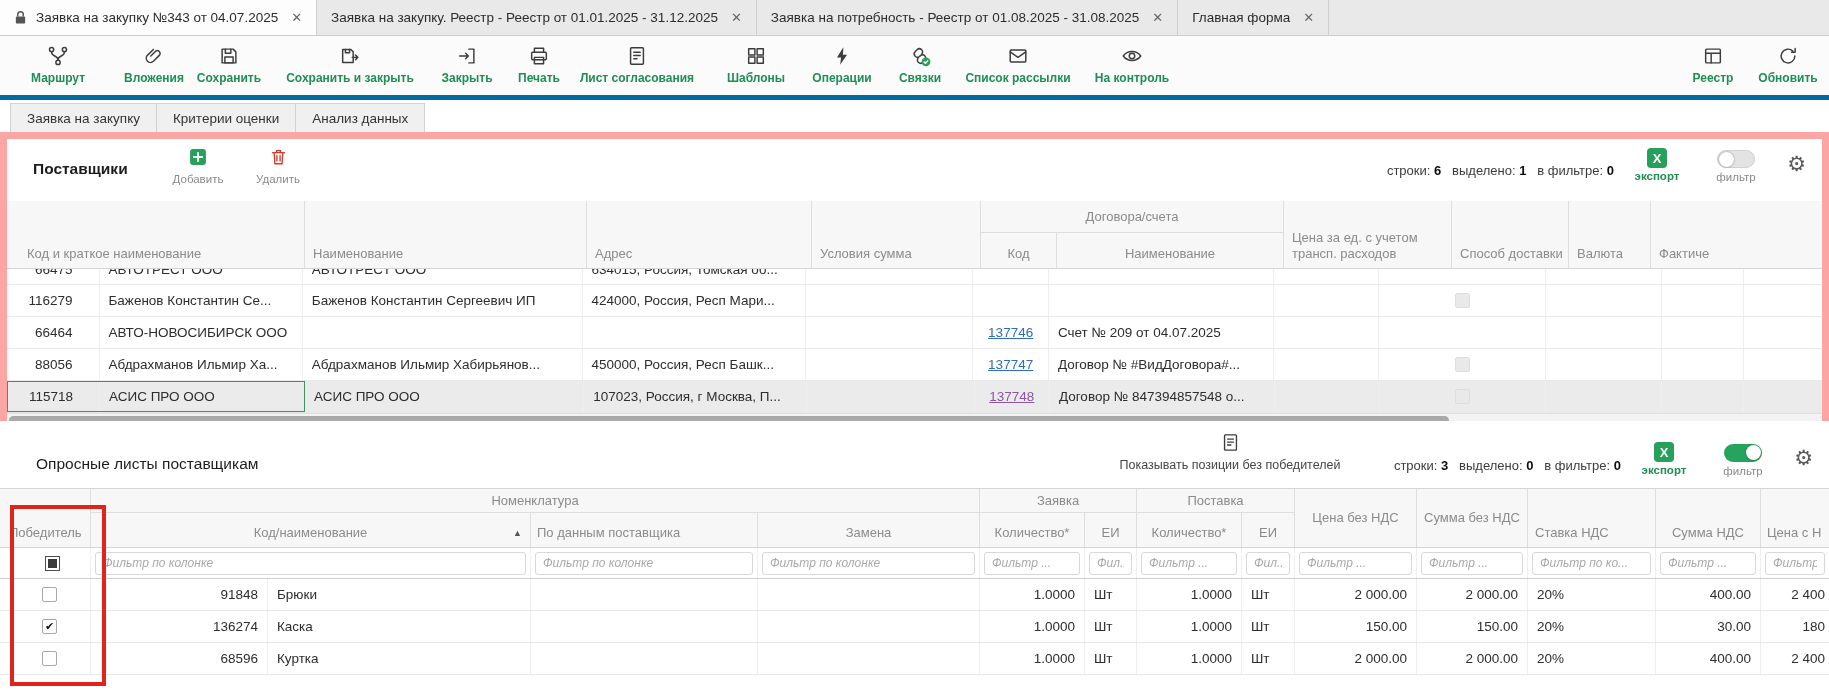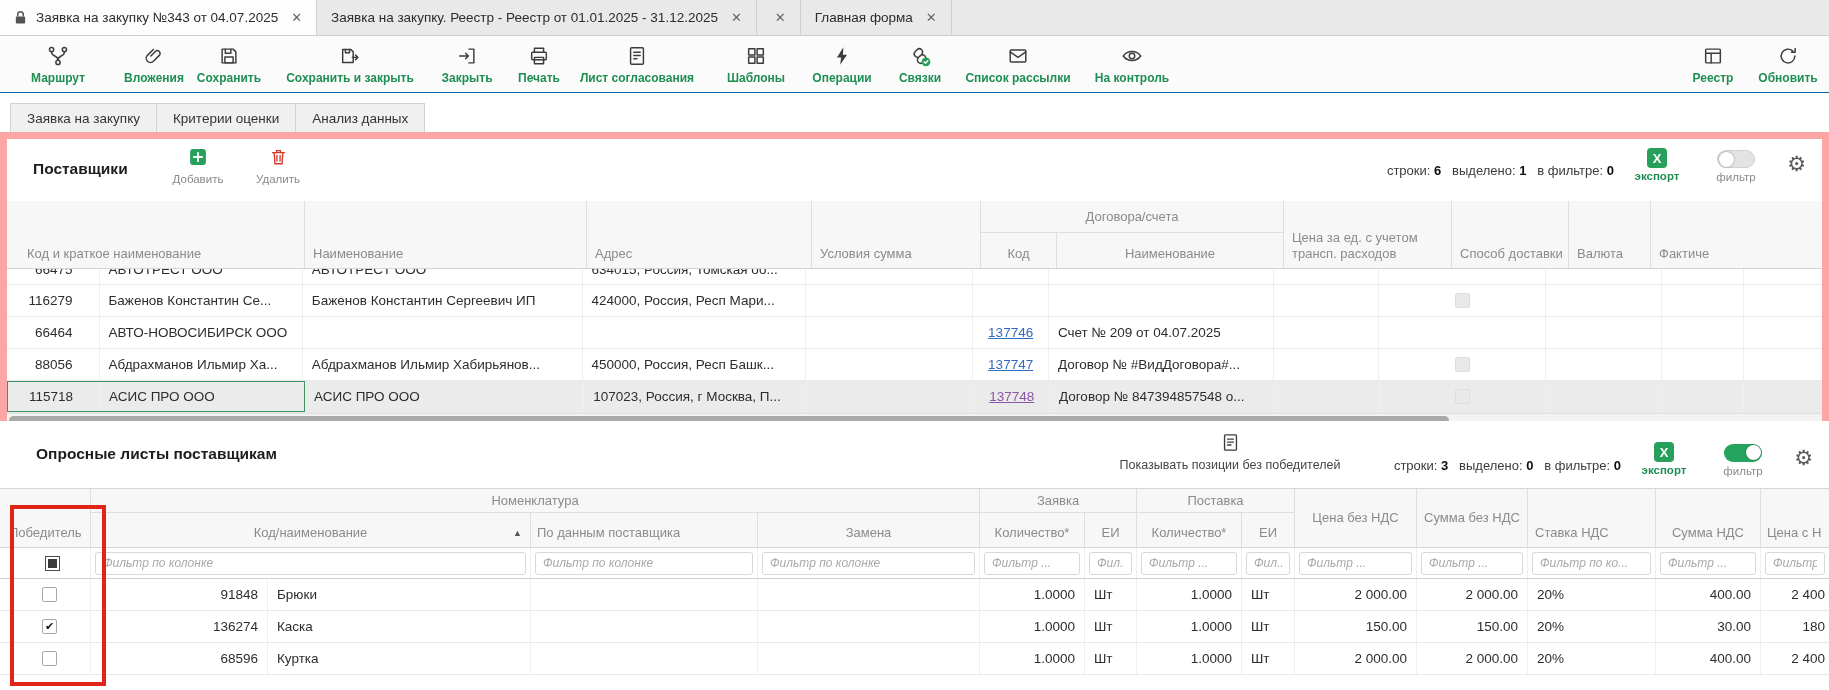--- a/index.html
+++ b/index.html
@@ -6,21 +6,21 @@
 body{font-family:"Liberation Sans","DejaVu Sans",sans-serif;background:#fff}
 #app{position:relative;width:1829px;height:690px;background:#fff;overflow:hidden}
 
 
 .tabbar{position:absolute;top:0;left:0;width:100%;height:36px;background:#e9e9e9;border-bottom:1px solid #cdcdcd;display:flex}
 .wtab{display:flex;align-items:center;gap:9px;padding:0 14px;border-right:1px solid #cfcfcf;font-size:13.5px;color:#2c2c2c;background:#e9e9e9;cursor:default;white-space:nowrap}
 .wtab.active{background:#fdfdfd}
 .wtab .close{font-size:13px;color:#666;margin-left:4px}
 
 
-.toolbar{position:absolute;top:36px;left:0;width:100%;height:57px;background:#fbfbfb;border-bottom:1px solid #0369a1}
+.toolbar{position:absolute;top:36px;left:0;width:100%;height:64px;background:#fbfbfb;border-bottom:5px solid #0369a1}
 .titem{position:absolute;top:7px;text-align:center;cursor:default}
 .titem .ticon{height:26px;display:flex;align-items:center;justify-content:center}
 .titem .tlabel{font-size:12px;color:#1f8e53;margin-top:2px;white-space:nowrap;font-weight:bold}
 svg.ic{stroke:#3d3d3d;fill:none;stroke-width:1.6;stroke-linecap:round;stroke-linejoin:round}
 
 
 .ftabs{position:absolute;top:100px;left:0;width:100%;height:33px;display:flex;align-items:flex-end;padding-left:10px}
 .ftab{height:30px;display:flex;align-items:center;padding:12px 16px;font-size:13.5px;color:#333;background:#f0f0f0;border:1px solid #d2d2d2;border-left:none;white-space:nowrap}
 .ftab:first-child{border-left:1px solid #d2d2d2}
 .ftab.active{background:#fff;font-weight:bold;color:#161616;height:32px;border-bottom:1px solid #fff;margin-bottom:-1px;position:relative;z-index:5}
@@ -78,21 +78,21 @@
 .cb{width:15px;height:15px;border:1px solid #a8a8a8;border-radius:2px;background:#fff;display:flex;align-items:center;justify-content:center;font-size:11px;line-height:13px;color:#111;cursor:default}
 .cb-dis{width:15px;height:15px;border-radius:2px;background:#e9e9e9;border:1px solid #dedede}
 .cb-all{width:15px;height:15px;border:1px solid #4c4c4c;background:#fff;display:flex;align-items:center;justify-content:center;cursor:default}
 .cb-all::after{content:"";width:9px;height:9px;background:#3a3a3a}
 
 .hscroll{position:relative;height:13px;background:#f3f3f3;border-top:1px solid #e0e0e0}
 .hthumb{position:absolute;left:2px;top:2px;height:9px;width:1440px;background:#a9a9a9;border-radius:5px}
 
 
 .sheader{position:absolute;top:421px;left:0;width:1829px;height:67px;background:#fff}
-.stitle{position:absolute;left:36px;top:24px;font-size:15.5px;font-weight:bold;color:#1d1d1d}
+.stitle{position:absolute;left:36px;top:34px;font-size:15.5px;font-weight:normal;color:#1d1d1d}
 .shownw{position:absolute;left:1100px;top:12px;width:260px;text-align:center;cursor:default}
 .shownw .albl{font-size:12.5px;color:#454545;margin-top:2px}
 .stable{position:absolute;top:488px;left:0;width:1829px;border-top:1px solid #d5d5d5}
 .filterrow{display:flex;height:31px;background:#fff;border-bottom:1px solid #cfcfcf;align-items:center}
 .fcell{height:100%;display:flex;align-items:center;border-right:1px solid #efefef;padding:0 4px;overflow:hidden}
 .fcell:last-child{border-right:none}
 .finput{width:100%;height:23px;border:1px solid #d8d8d8;border-radius:3px;padding:0 7px;font-size:12px;color:#555;background:#fff;outline:none;font-family:inherit}
 .finput::placeholder{color:#a9a9a9;font-style:italic}
 .winnercell{justify-content:center;padding-left:18px}
 
@@ -110,20 +110,21 @@
           <path d="M4 7 V4.8 a3 3 0 0 1 6 0 V7" fill="none" stroke="#555" stroke-width="1.6"></path>
         </svg>
       <span>Заявка на закупку №343 от 04.07.2025</span>
       <span class="close">✕</span>
     </div>
     <div class="wtab">
       <span>Заявка на закупку. Реестр - Реестр от 01.01.2025 - 31.12.2025</span>
       <span class="close">✕</span>
     </div>
     <div class="wtab">
+      <span>Заявка на потребность - Реестр от 01.08.2025 - 31.08.2025</span>
       <span class="close">✕</span>
     </div>
     <div class="wtab">
       <span>Главная форма</span>
       <span class="close">✕</span>
     </div>
   </div>
 
   <div class="toolbar">
     <div class="titem" style="left:23px;width:70px">

